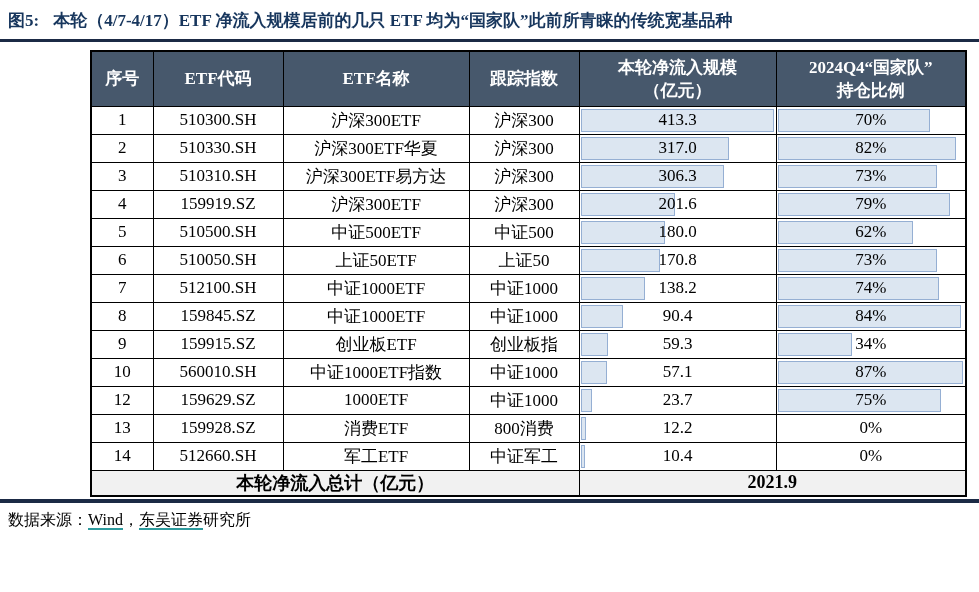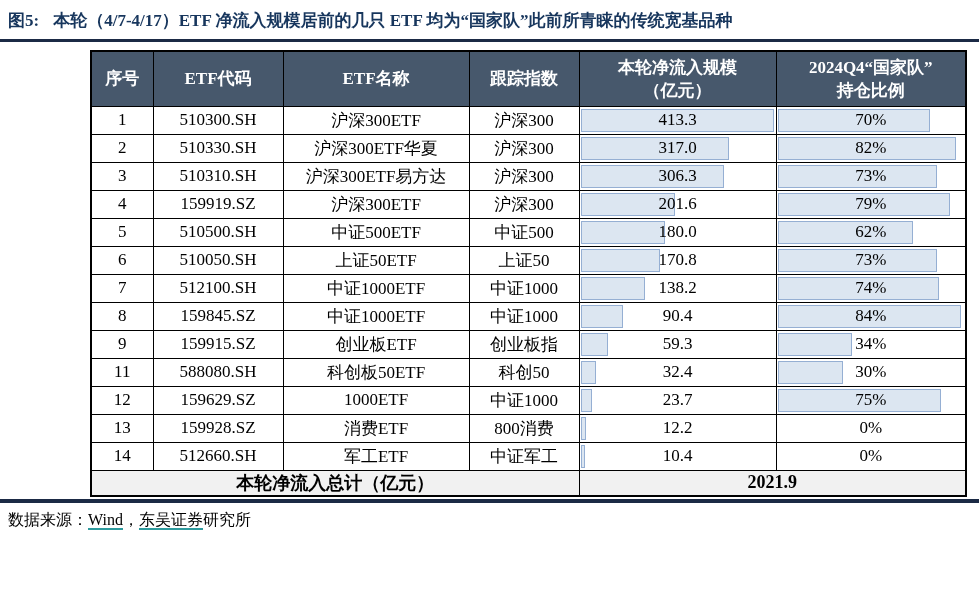--- a/index.html
+++ b/index.html
@@ -213,30 +213,30 @@
           <td>创业板ETF</td>
           <td>创业板指</td>
           <td class="bar-cell"><div class="bar-track">
               <div class="databar" style="width: 14.3479%;"></div>
             </div><span class="cell-value">59.3</span></td>
           <td class="bar-cell"><div class="bar-track">
               <div class="databar" style="width: 40%;"></div>
             </div><span class="cell-value">34%</span></td>
         </tr>
         <tr>
-          <td>11</td>
-          <td>588080.SH</td>
-          <td>科创板50ETF</td>
-          <td>科创50</td>
-          <td class="bar-cell"><div class="bar-track">
-              <div class="databar" style="width: 7.83934%;"></div>
-            </div><span class="cell-value">32.4</span></td>
-          <td class="bar-cell"><div class="bar-track">
-              <div class="databar" style="width: 35.2941%;"></div>
-            </div><span class="cell-value">30%</span></td>
+          <td>10</td>
+          <td>560010.SH</td>
+          <td>中证1000ETF指数</td>
+          <td>中证1000</td>
+          <td class="bar-cell"><div class="bar-track">
+              <div class="databar" style="width: 13.8156%;"></div>
+            </div><span class="cell-value">57.1</span></td>
+          <td class="bar-cell"><div class="bar-track">
+              <div class="databar" style="width: 100%;"></div>
+            </div><span class="cell-value">87%</span></td>
         </tr>
         <tr>
           <td>12</td>
           <td>159629.SZ</td>
           <td>1000ETF</td>
           <td>中证1000</td>
           <td class="bar-cell"><div class="bar-track">
               <div class="databar" style="width: 5.73433%;"></div>
             </div><span class="cell-value">23.7</span></td>
           <td class="bar-cell"><div class="bar-track">

